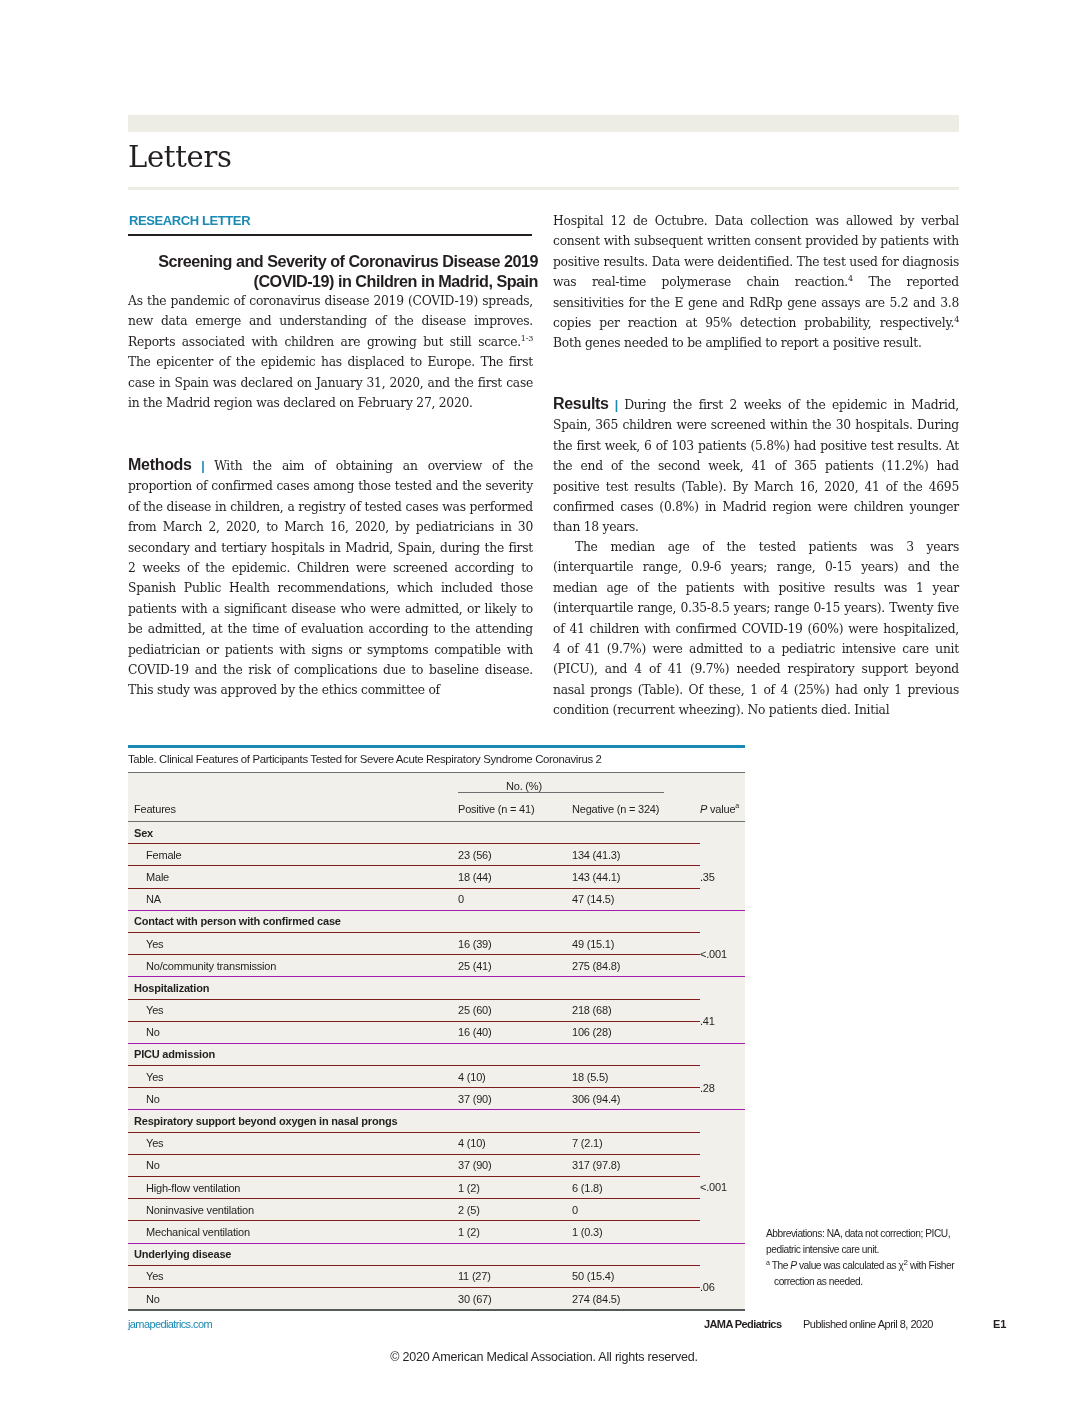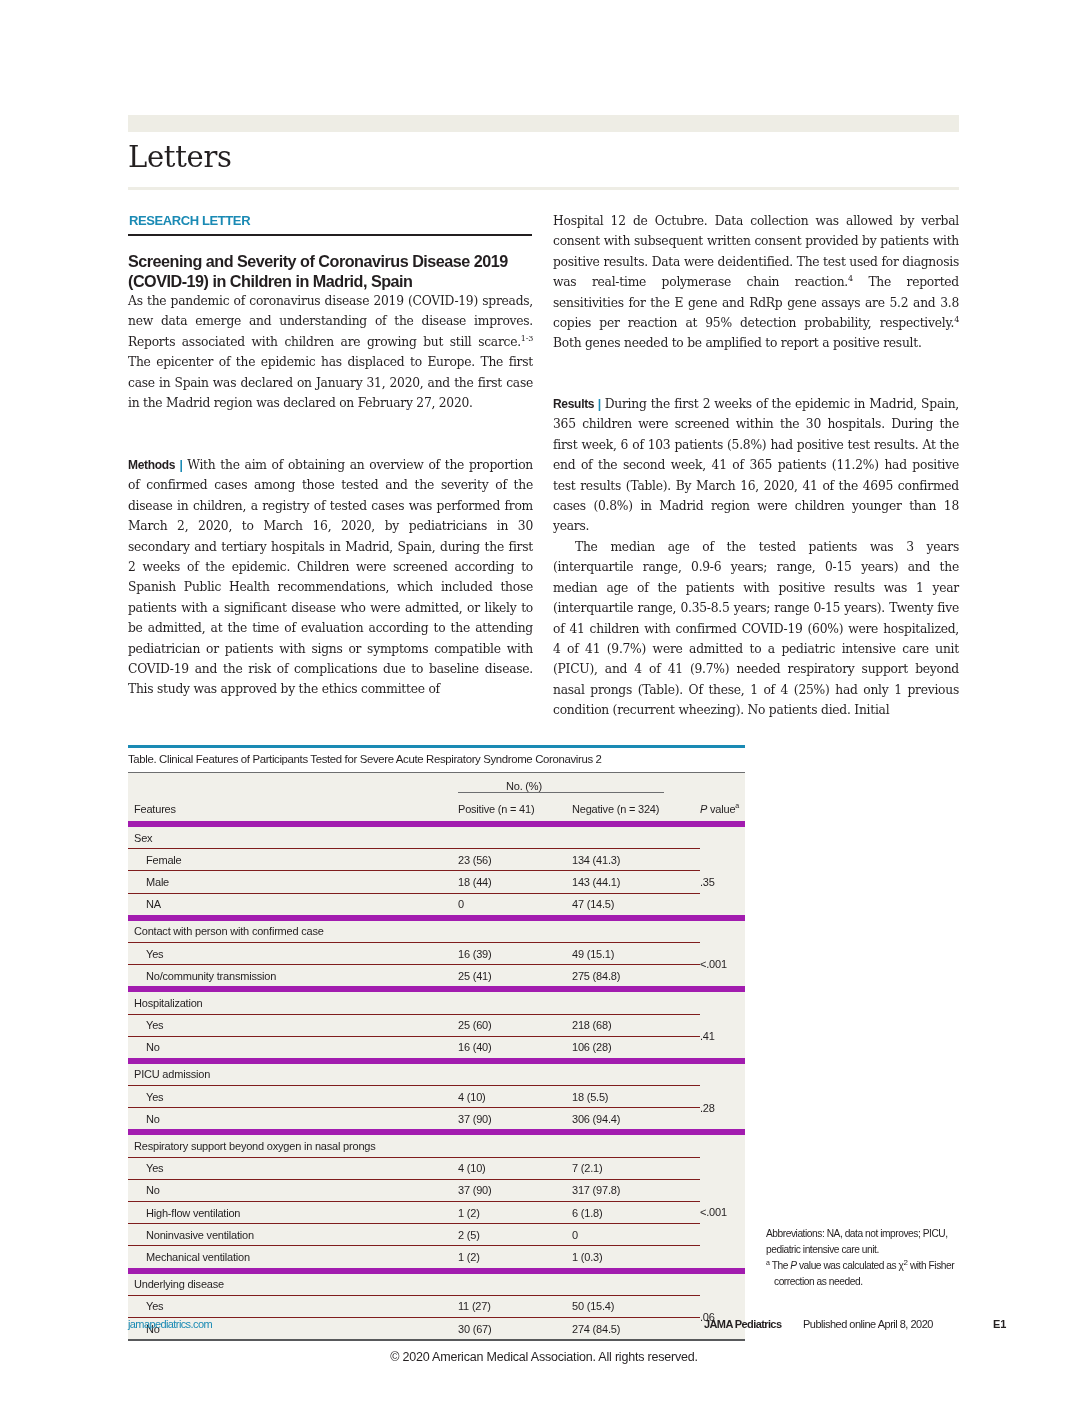--- a/index.html
+++ b/index.html
@@ -3,40 +3,40 @@
 <meta charset="utf-8">
 <style>
   html, body { margin: 0; padding: 0; background: #ffffff; }
   body { width: 1088px; height: 1408px; position: relative; overflow: hidden; color: #231f20; }
   .abs { position: absolute; }
   .band { left: 128px; top: 115px; width: 831px; height: 17px; background: #eeede5; }
   .section-title { left: 128px; top: 140px; font-family: "DejaVu Serif", serif; font-size: 29px; color: #231f20; letter-spacing: -0.3px; }
   .rule-light { left: 128px; top: 187px; width: 831px; height: 3px; background: #eeede5; }
   .kicker { left: 129px; top: 213px; font-family: "Liberation Sans", sans-serif; font-weight: bold; font-size: 13px; color: #1a8ab4; letter-spacing: -0.4px; }
   .rule-dark { left: 128px; top: 234px; width: 404px; height: 2px; background: #231f20; }
-  .art-title { left: 128px; top: 251px; width: 410px; font-family: "Liberation Sans", sans-serif; font-weight: bold; font-size: 16.2px; line-height: 20px; letter-spacing: -0.5px; color: #231f20; }
+  .art-title { left: 128px; top: 251px; width: 410px; font-family: "Liberation Sans", sans-serif; font-weight: bold; font-size: 16.2px; line-height: 20px; letter-spacing: -0.5px; color: #231f20; text-align: right; }
   .body { font-family: "DejaVu Serif", serif; font-size: 12.3px; line-height: 20.4px; color: #231f20; text-align: justify; letter-spacing: -0.25px; }
   .col1 { left: 128px; width: 405px; }
   .col2 { left: 553px; width: 406px; }
-  .runin { font-family: "Liberation Sans", sans-serif; font-weight: bold; font-size: 12px; letter-spacing: -0.3px; }
+  .runin { font-family: "Liberation Sans", sans-serif; font-weight: bold; font-size: 16px; letter-spacing: -0.3px; }
   .pipe { color: #1a8ab4; font-family: "Liberation Sans", sans-serif; font-weight: bold; }
   .indent { text-indent: 22px; }
   sup { font-size: 8px; line-height: 0; }
 
   
   .tbl-rule { left: 128px; top: 745px; width: 617px; height: 3px; background: #1a8ab4; }
   .tbl-caption { left: 128px; top: 753px; font-family: "Liberation Sans", sans-serif; font-size: 11.4px; color: #231f20; letter-spacing: -0.35px; }
   .tbl-wrap { left: 128px; top: 772px; width: 617px; background: #f1f0ea; border-top: 1.5px solid #6d6e70; border-bottom: 2px solid #58595b; }
   table { border-collapse: collapse; width: 100%; font-family: "Liberation Sans", sans-serif; font-size: 11px; color: #231f20; letter-spacing: -0.2px; }
   td, th { padding: 0; font-weight: normal; text-align: left; vertical-align: middle; }
   .hdr-top td { height: 24px; }
   .hdr-bot td { height: 24px; border-bottom: 1.5px solid #6d6e70; }
   .nopct { border-bottom: 1px solid #6d6e70; padding-top: 2px !important; padding-left: 48px; }
   tr.row td { height: 21.2px; }
-  tr.group td { border-top: 6px solid #a21caf; }
+  tr.group td { border-top: 1px solid #a21caf; font-weight: bold; }
   tr.item td.c-feat, tr.item td.c-pos, tr.item td.c-neg { border-top: 1px solid #7f1d1d; }
   .c-feat { width: 312px; padding-left: 6px !important; }
   .c-feat.sub { padding-left: 18px !important; }
   .c-pos { width: 114px; }
   .c-neg { width: 128px; }
   .c-p { padding-left: 0; }
   .pv-i { font-style: italic; }
   sup.a { font-size: 7px; }
 
   .notes { left: 766px; top: 1226px; width: 200px; font-family: "Liberation Sans", sans-serif; font-size: 10.2px; line-height: 16px; color: #231f20; letter-spacing: -0.45px; }
@@ -197,21 +197,21 @@
         <tr class="row item">
           <td class="c-feat sub">No</td>
           <td class="c-pos">30 (67)</td>
           <td class="c-neg">274 (84.5)</td>
         </tr>
       </tbody>
   </table>
 </div>
 
 <div class="abs notes">
-  <div>Abbreviations: NA, data not improves; PICU, pediatric intensive care unit.</div>
+  <div>Abbreviations: NA, data not correction; PICU, pediatric intensive care unit.</div>
   <div class="note-a"><sup class="a">a</sup><span> The </span><span class="pv-i">P</span><span> value was calculated as χ</span><sup>2</sup><span> with Fisher correction as needed.</span></div>
 </div>
 
 <div class="abs foot-site">jamapediatrics.com</div>
 <div class="abs foot-journal">JAMA Pediatrics</div>
 <div class="abs foot-pub">Published online April 8, 2020</div>
 <div class="abs foot-page">E1</div>
 <div class="abs copyright">© 2020 American Medical Association. All rights reserved.</div>
 <div class="abs download">Downloaded From: https://jamanetwork.com/ by Gary Joubert on 04/09/2020</div>
 

